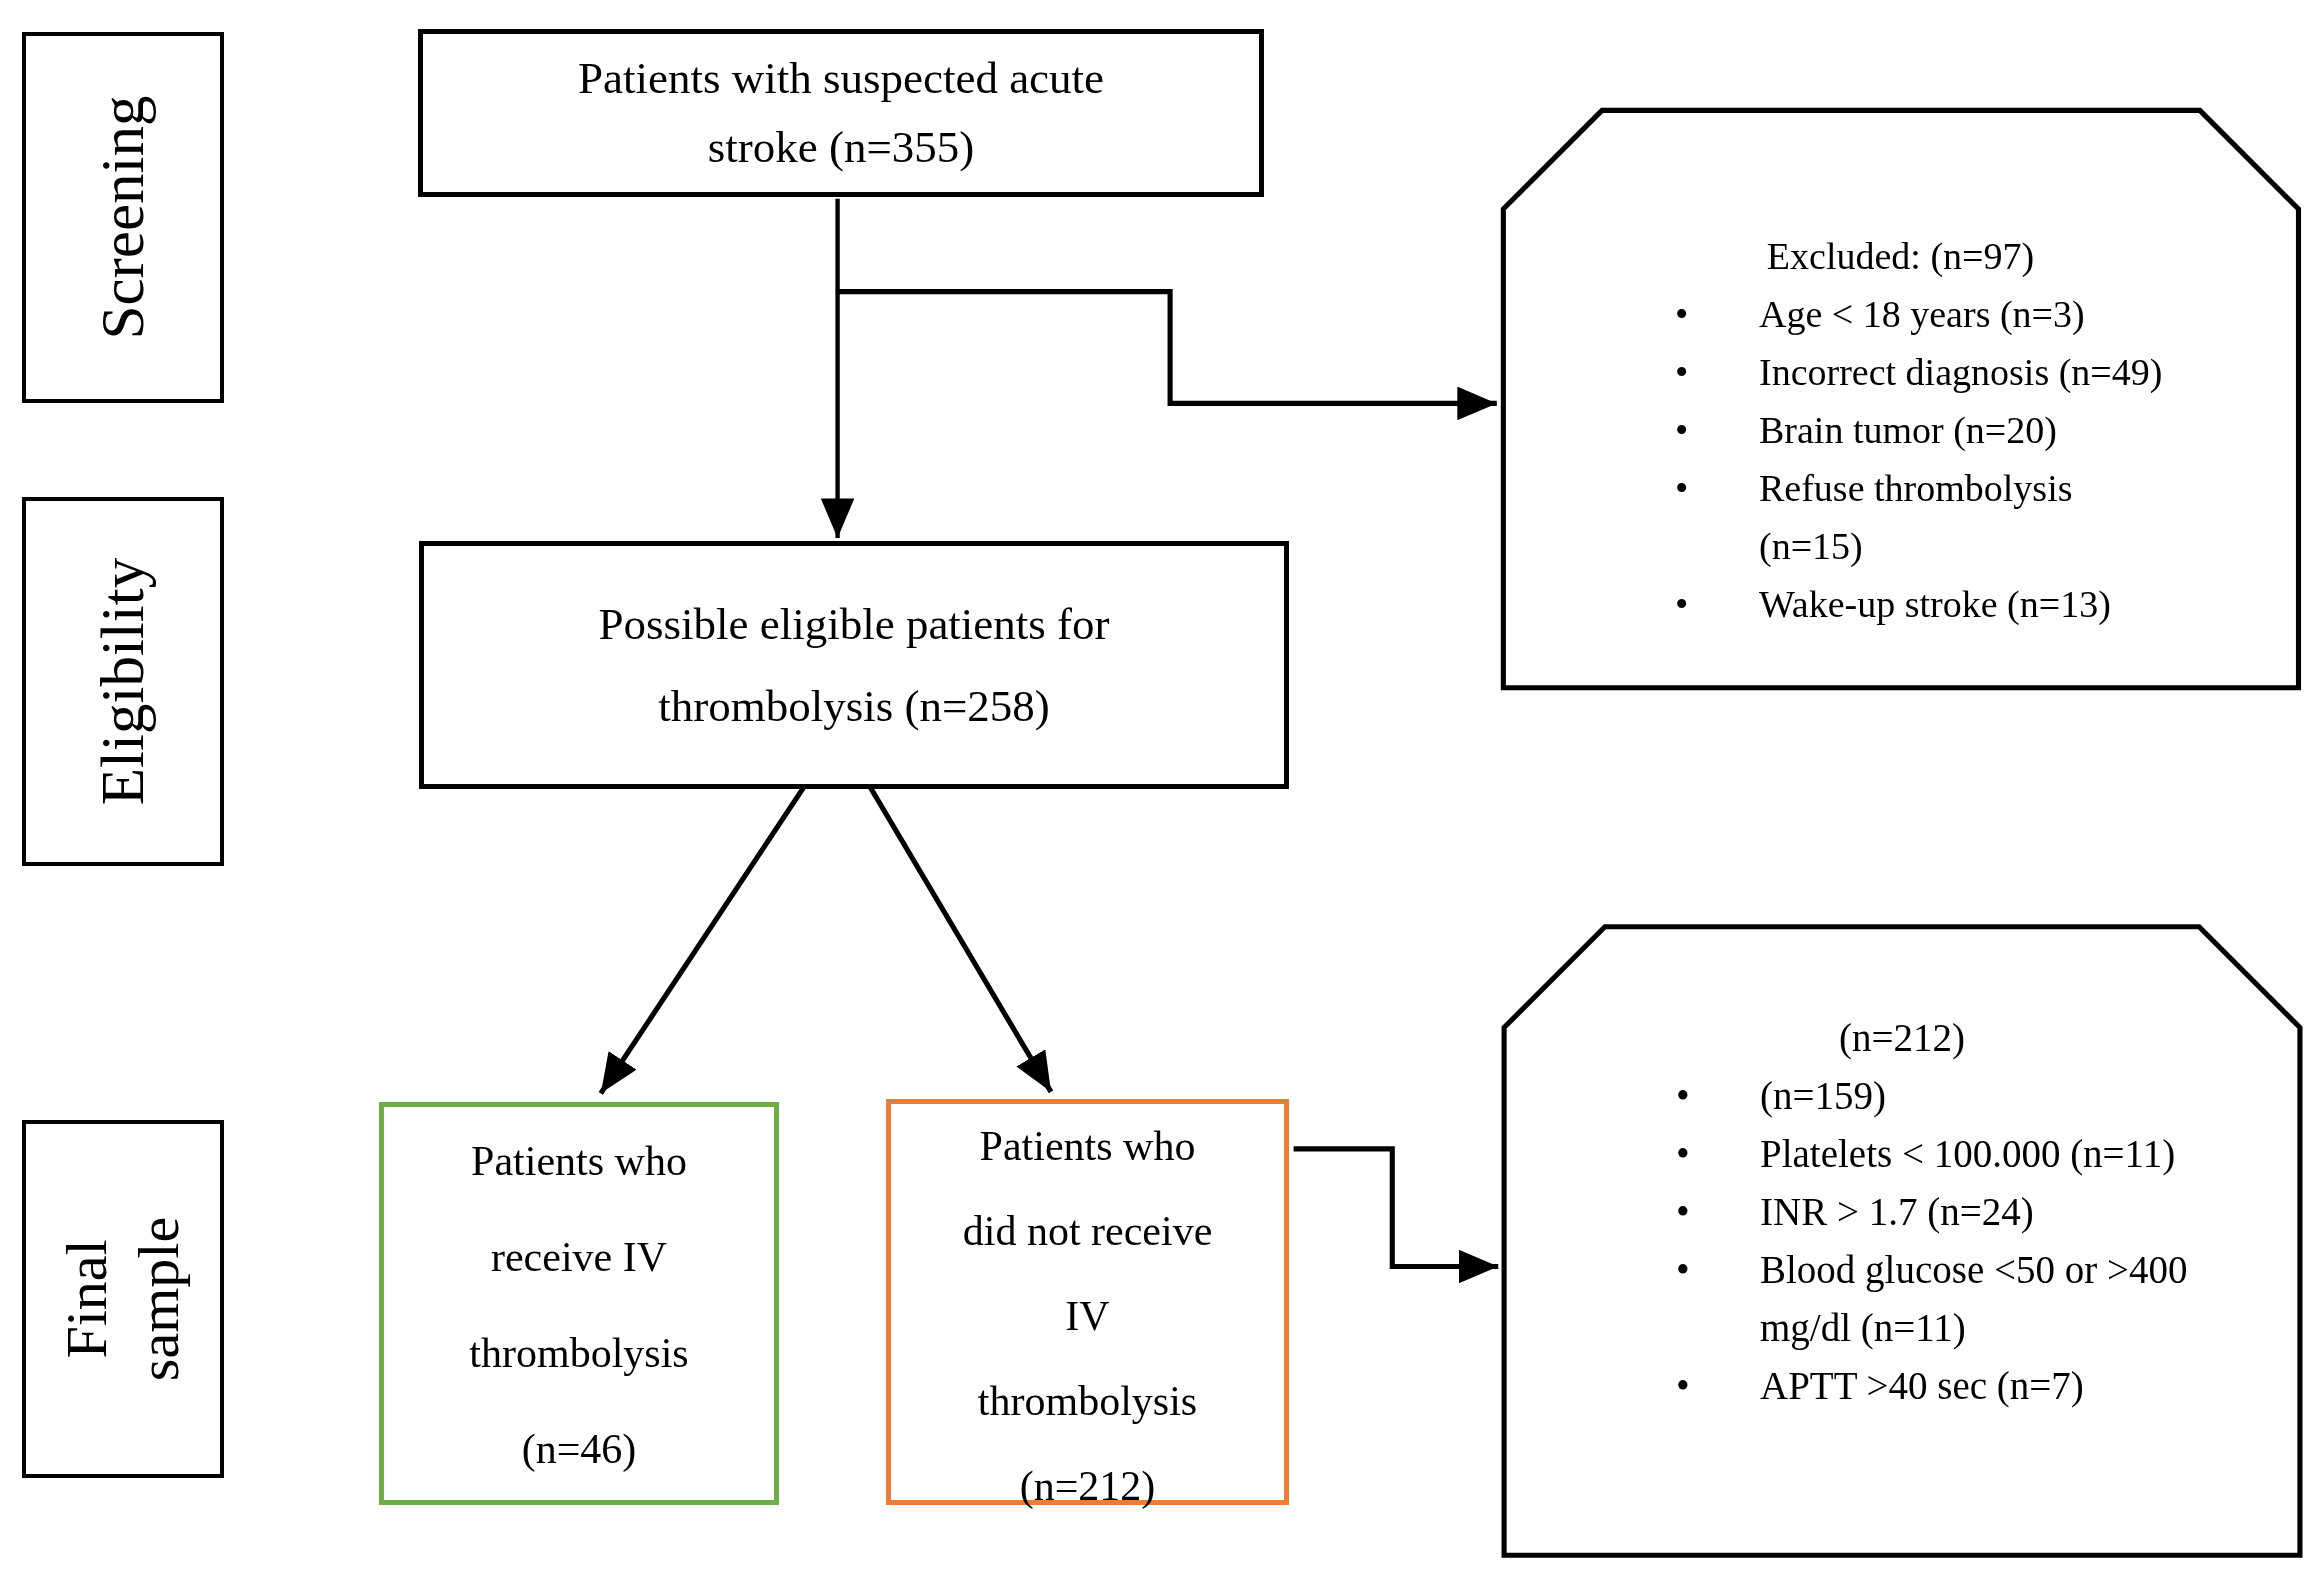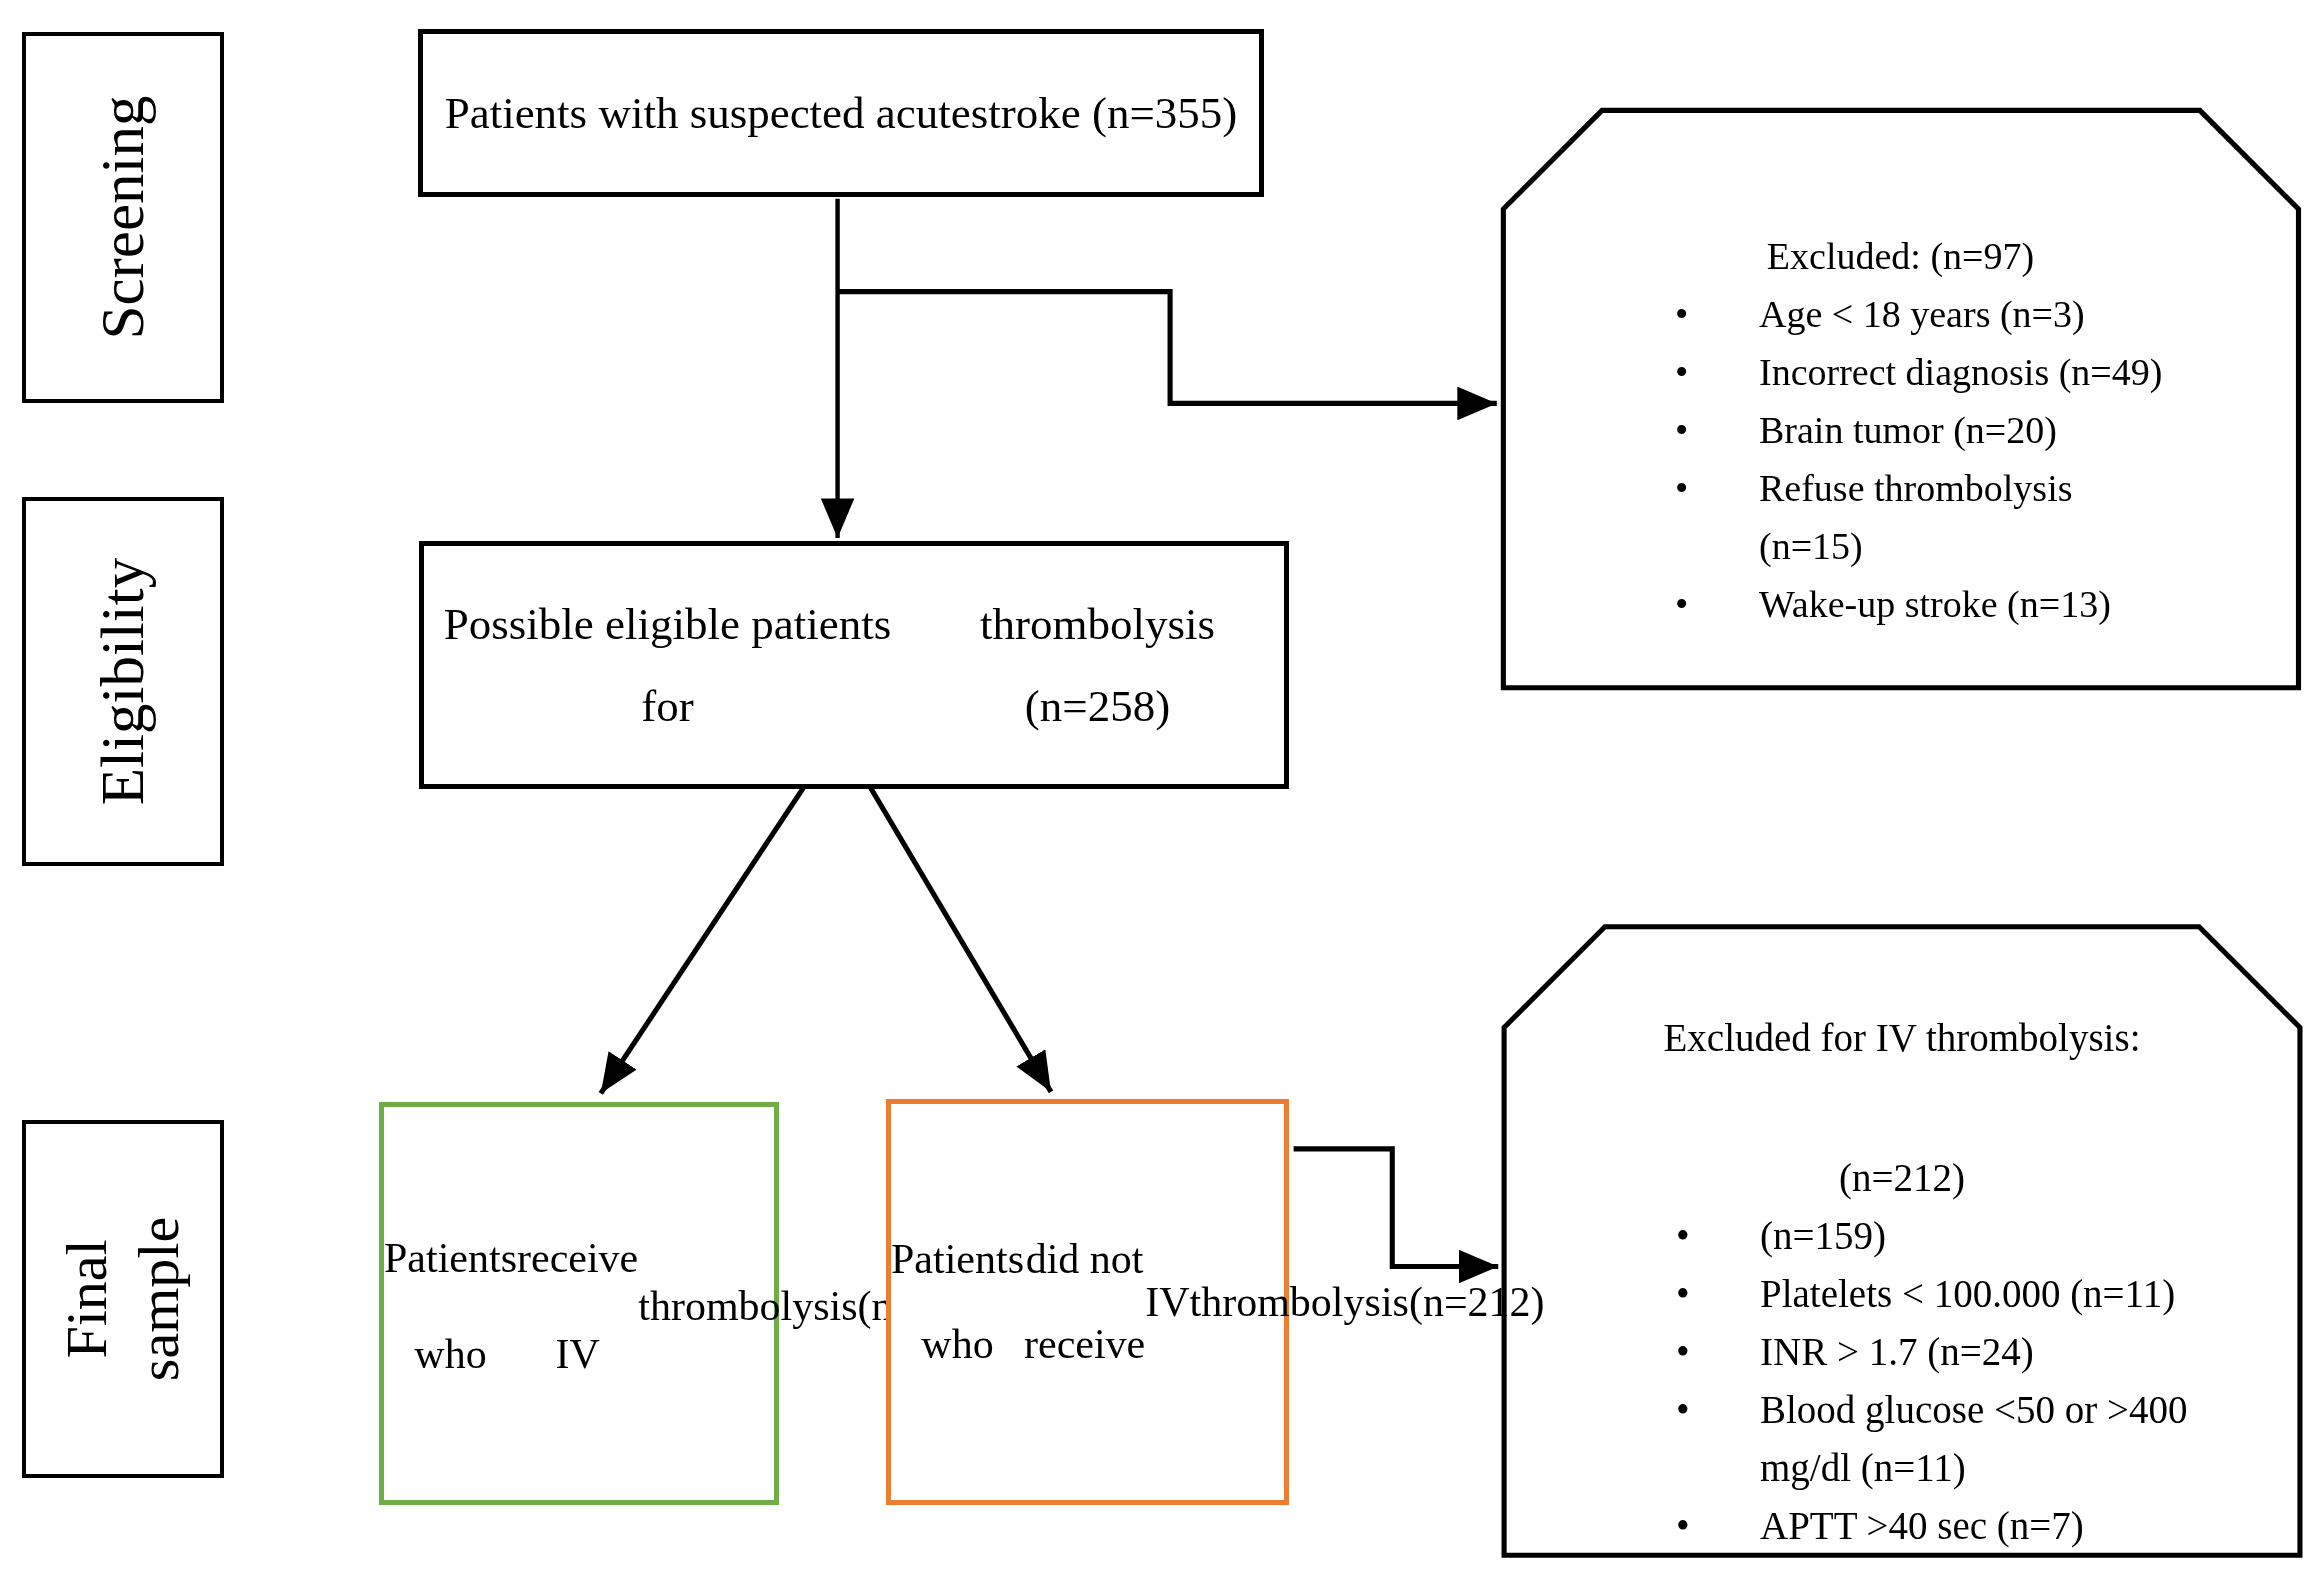--- a/index.html
+++ b/index.html
@@ -4,21 +4,21 @@
 <style>
   html,body{margin:0;padding:0;background:#ffffff;}
   .stage{
     position:relative;width:2319px;height:1572px;background:#ffffff;
     font-family:"Liberation Serif","DejaVu Serif",serif;color:#000;overflow:hidden;
   }
   .stage svg.overlay{position:absolute;left:0;top:0;z-index:1;}
   .abs{position:absolute;box-sizing:border-box;z-index:2;}
 
   
-  .fbox{background:#fff;border:5.1px solid #000;display:flex;flex-direction:row;
+  .fbox{background:#fff;border:5.1px solid #000;display:flex;flex-direction:column;
         align-items:center;justify-content:center;text-align:center;}
   #top-box{left:418px;top:29px;width:846px;height:168px;font-size:45px;line-height:69px;}
   #mid-box{left:419px;top:541px;width:870px;height:248px;font-size:45px;line-height:82px;}
   #green-box{left:379px;top:1102px;width:400px;height:403px;border:5.8px solid var(--green,#70AD47);
              font-size:42px;line-height:96px;justify-content:flex-start;padding-top:5.8px;}
   #orange-box{left:886px;top:1099px;width:403px;height:406px;border:5.8px solid var(--orange,#ED7D31);
               font-size:42px;line-height:85px;justify-content:flex-start;padding-top:0;}
 
   
   .stage-label{background:#fff;border:4.4px solid #000;display:flex;align-items:center;justify-content:center;}
@@ -129,21 +129,20 @@
         </span>
       </li>
       <li>
         <span class="b">•</span>
         <span class="t"><span>Wake-up stroke (n=13)</span></span>
       </li>
     </ul>
   </div>
 
   <div class="abs excl" id="excl2">
-    <div class="excl-title">Excluded for IV thrombolysis:</div>
     <div class="excl-title">(n=212)</div>
     <ul class="blist">
       <li>
         <span class="b">•</span>
         <span class="t">
           <span style="display:block">(n=159)</span>
         </span>
       </li>
       <li>
         <span class="b">•</span>

